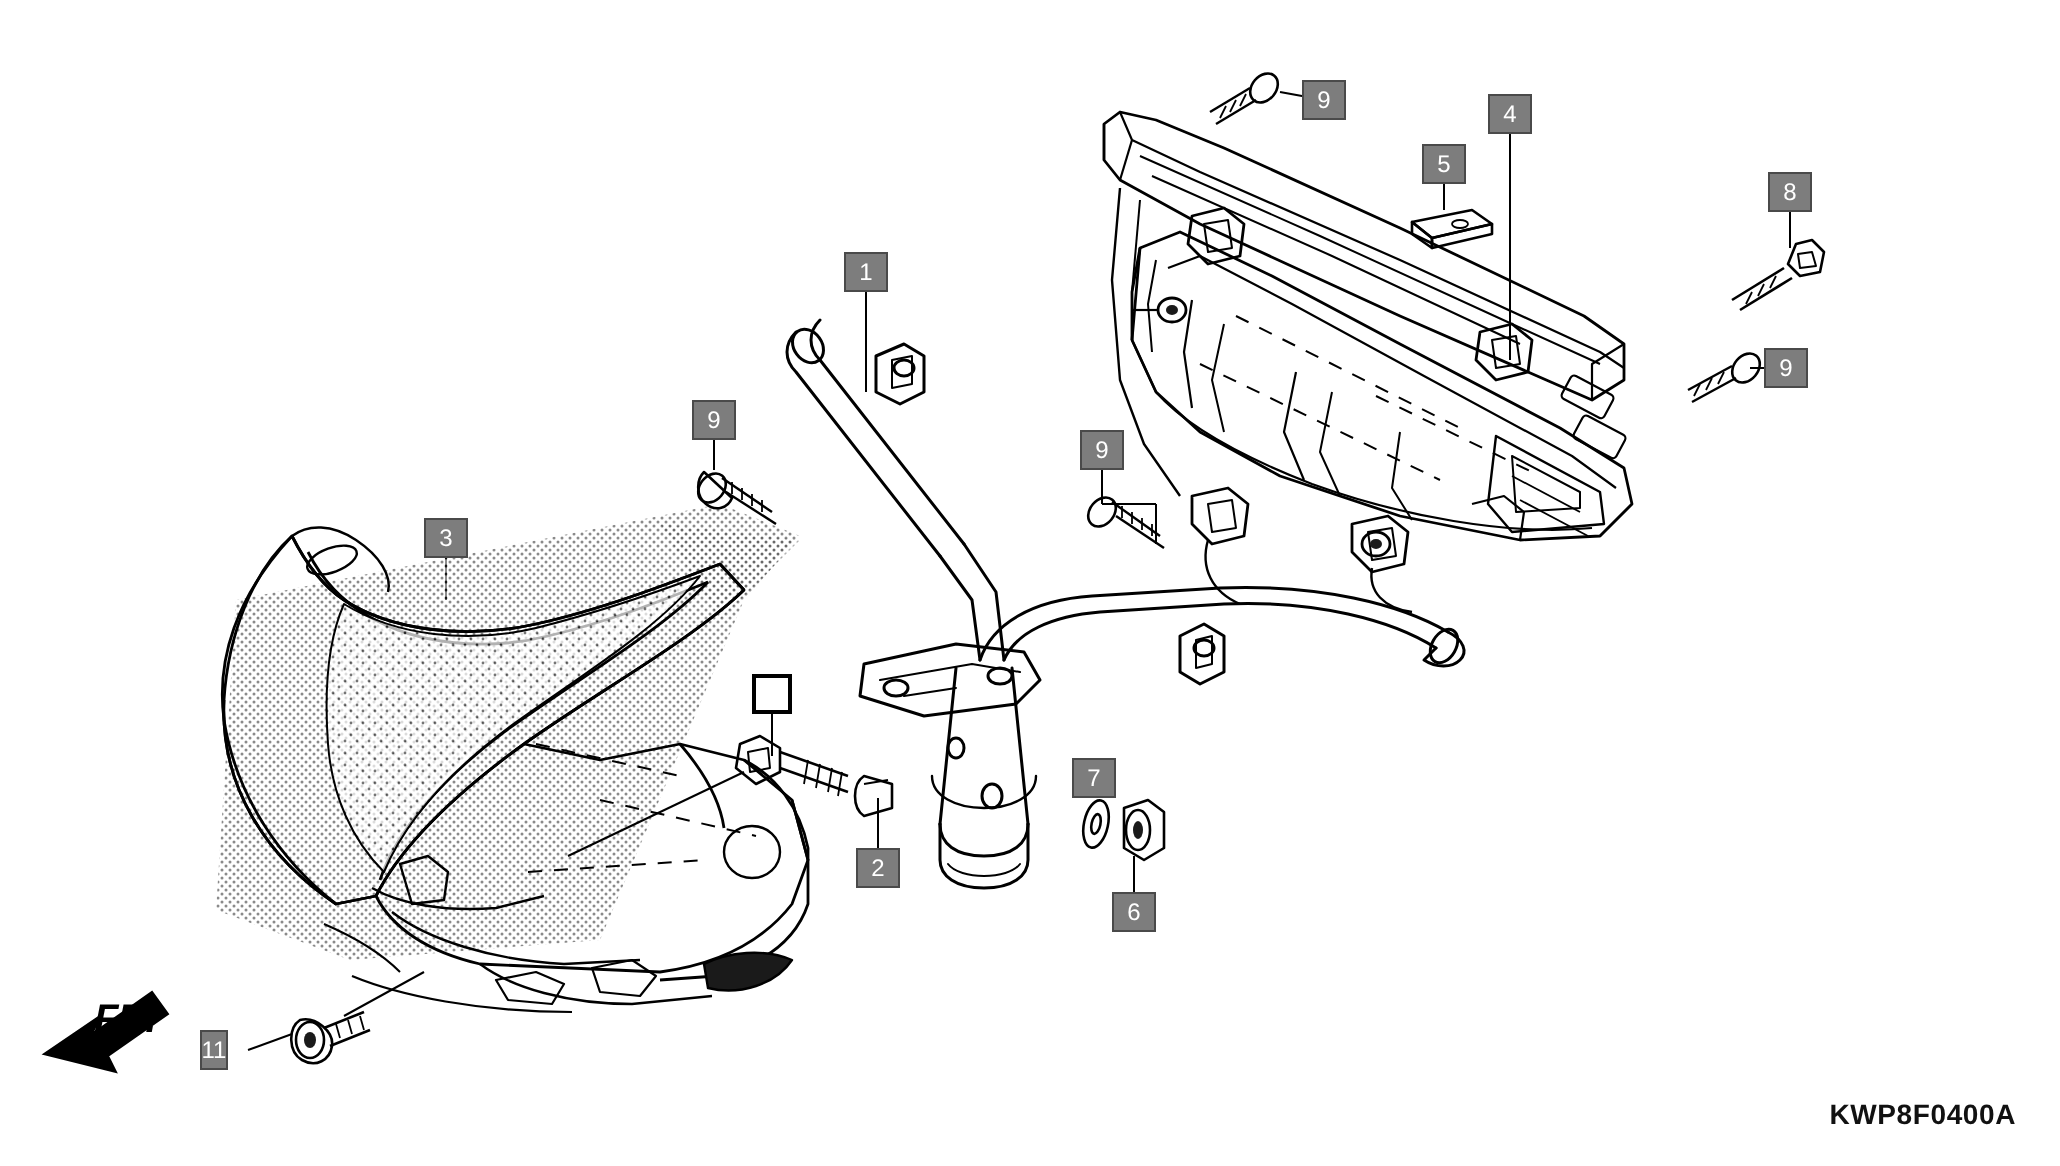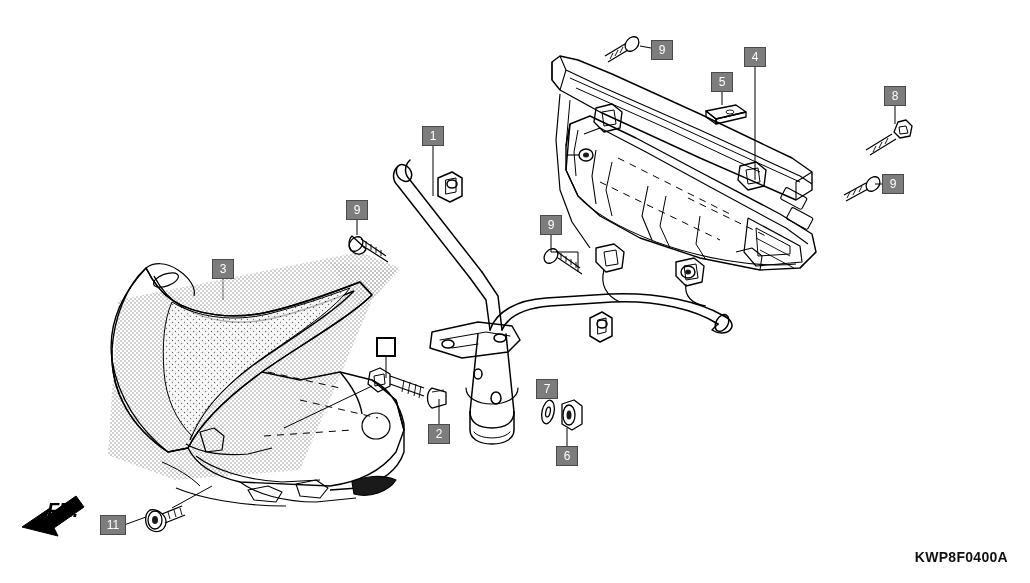--- a/index.html
+++ b/index.html
@@ -32,21 +32,21 @@
     align-items:center;
     justify-content:center;
     font-size:12px;
     line-height:1;
     color:#ffffff;
     font-weight:normal;
     letter-spacing:0px;
     z-index:6;
     user-select:none;
   }
-  .callout.wide{width:26px;}
+  .callout.wide{width:14px;}
   .callout.blank{
     background:#ffffff;
     border:2px solid #000000;
     width:20px;height:20px;
   }
   #fr-label{
     position:absolute;
     left:47px;top:499px;
     font-size:20px;
     font-weight:bold;

